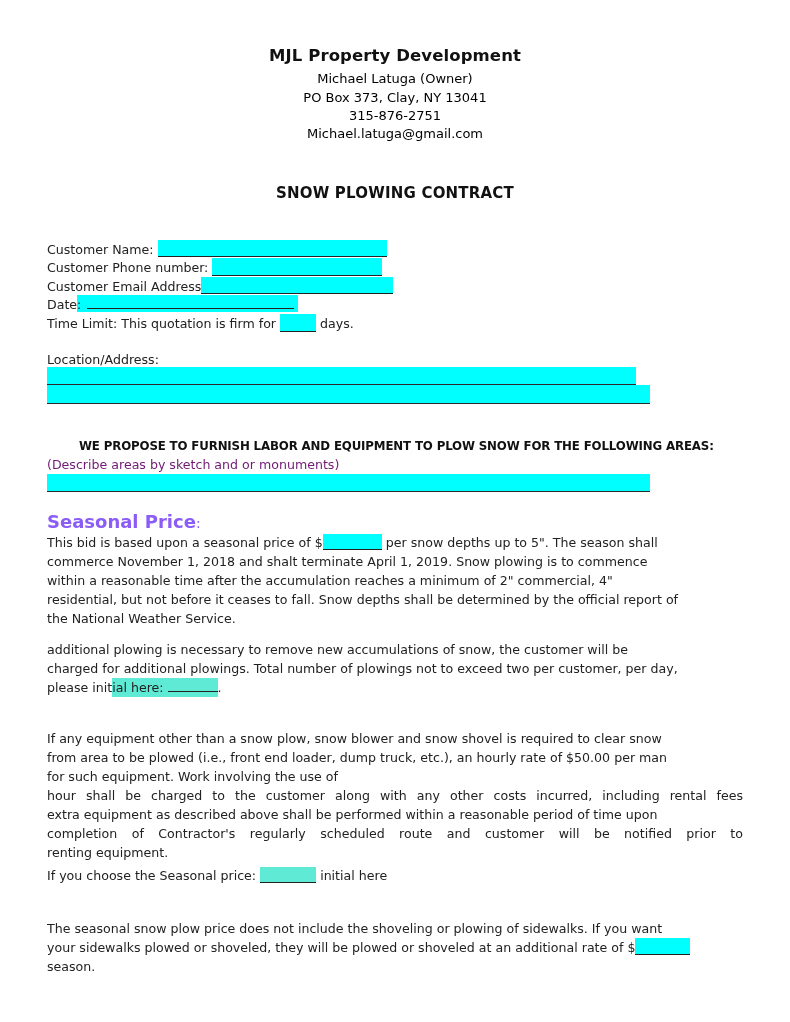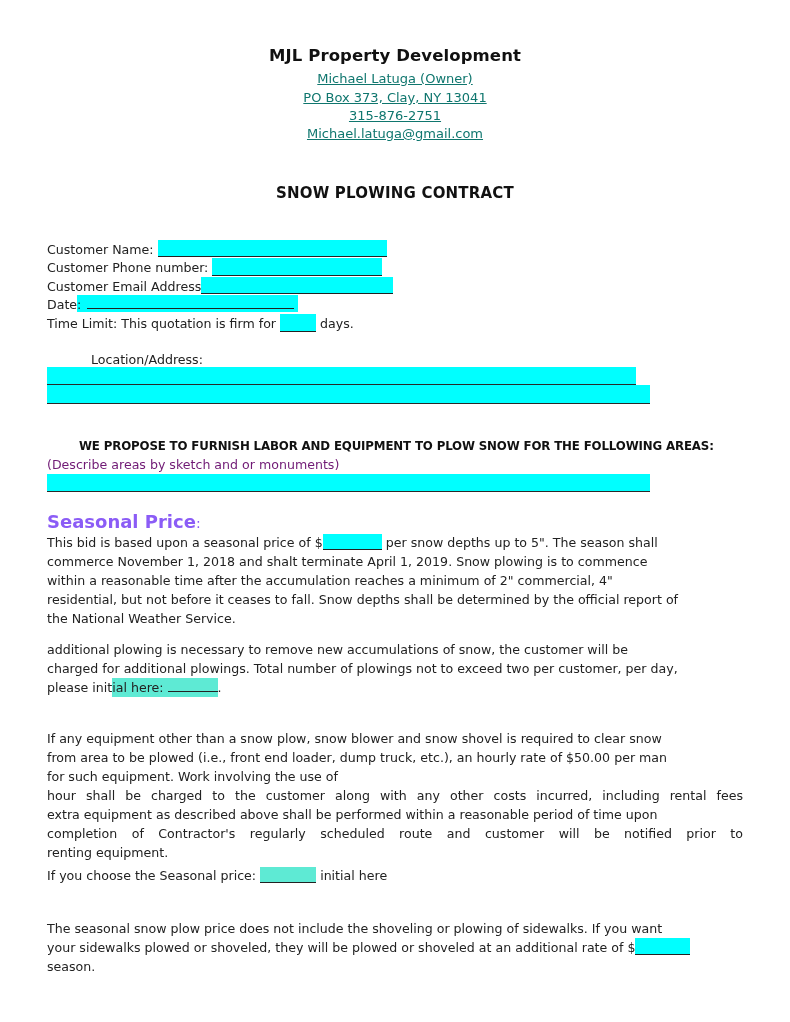--- a/index.html
+++ b/index.html
@@ -4,21 +4,21 @@
   <style>
     html, body { margin: 0; padding: 0; background: #ffffff; }
     body {
       width: 790px; height: 1022px; position: relative; overflow: hidden;
       font-family: "DejaVu Sans", "Liberation Sans", sans-serif;
       color: #1a1a1a;
     }
     .page { position: absolute; left: 0; top: 0; width: 790px; height: 1022px; }
     .center { position: absolute; left: 0; width: 790px; text-align: center; }
     .company { top: 46px; font-size: 16.5px; font-weight: bold; color: #111; letter-spacing: 0.1px; }
-    .hdr-line { font-size: 13px; color: #0f766e; line-height: 19px; text-decoration: underline; }
+    .hdr-line { font-size: 13px; color: #000000; line-height: 19px; }
     .title { top: 184px; font-size: 15px; font-weight: bold; color: #111; letter-spacing: 0.2px; }
 
     .line { position: absolute; left: 47px; font-size: 12.6px; line-height: 19px; white-space: nowrap; color: #222; }
     .fill-cyan { background: #00ffff; display: inline-block; vertical-align: top; border-bottom: 1.5px solid #222; box-sizing: border-box; }
     .fill-yellow { background: #5eead4; display: inline-block; vertical-align: top; }
     .blank-u { display: inline-block; border-bottom: 1.3px solid #222; vertical-align: baseline; }
 
     .bar { position: absolute; background: #00ffff; border-bottom: 1.5px solid #2a2a2a; box-sizing: border-box; }
 
     .bold-caps { position: absolute; left: 55px; top: 439px; font-size: 11.8px; font-weight: bold; color: #111; letter-spacing: -0.15px; white-space: nowrap; margin-left: 24px; }
@@ -53,21 +53,21 @@
   <div class="line" style="top:277px;text-align:center;">
     <span>Customer Email Address</span><span class="fill-cyan" style="width:192px;height:17px;"></span>
   </div>
   <div class="line" style="top:295px;">
     <span>Date</span><span class="fill-cyan" style="width:221px;height:17px;border-bottom:none;"><span>:</span><span class="blank-u" style="width:207px;margin-left:6px;height:12px;"></span></span>
   </div>
   <div class="line" style="top:314px;">
     <span>Time Limit: This quotation is firm for </span><span class="fill-cyan" style="width:36px;height:18px;"></span><span> days.</span>
   </div>
 
-  <div class="line" style="top:350px;margin-left:44px;">Location/Address:</div>
+  <div class="line" style="top:350px;">Location/Address:</div>
   <div class="bar" style="left:47px;top:367px;width:589px;height:18px;"></div>
   <div class="bar" style="left:47px;top:385px;width:603px;height:19px;"></div>
 
   <div class="bold-caps">WE PROPOSE TO FURNISH LABOR AND EQUIPMENT TO PLOW SNOW FOR THE FOLLOWING AREAS:</div>
   <div class="note">(Describe areas by sketch and or monuments)</div>
   <div class="bar" style="left:47px;top:474px;width:603px;height:18px;"></div>
 
   <div class="section-head">
     <span>Seasonal Price</span><span class="colon">:</span>
   </div>

